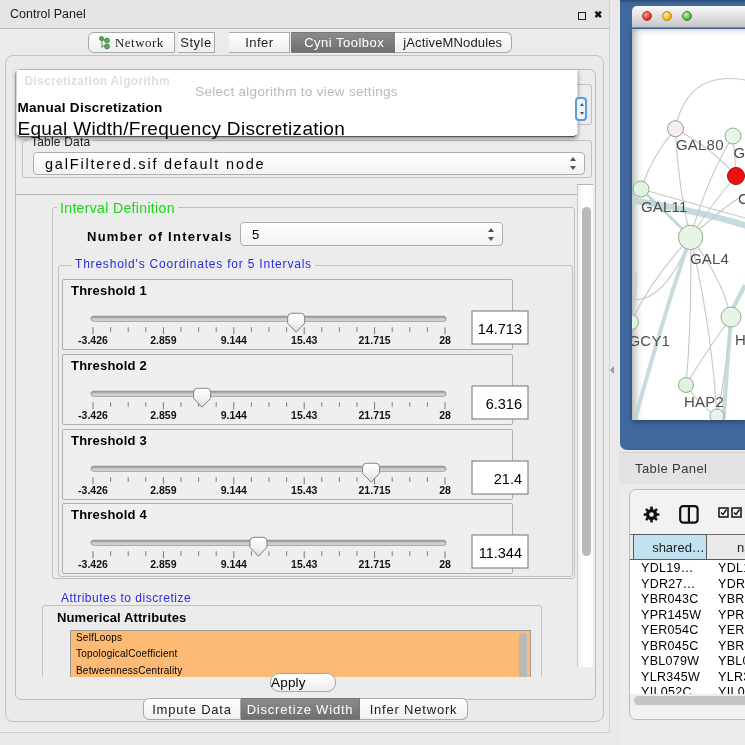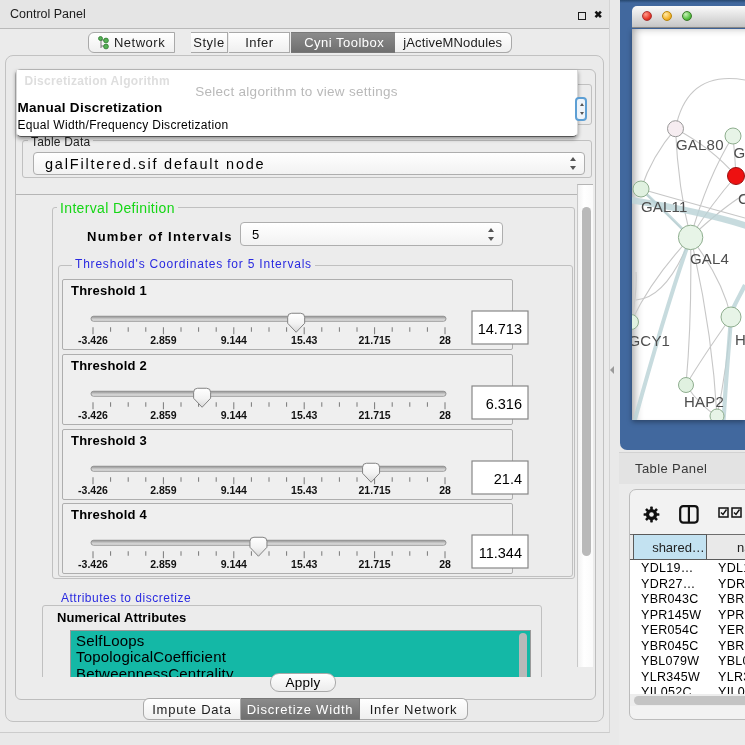--- a/index.html
+++ b/index.html
@@ -12,21 +12,21 @@
 #cptitle { position:absolute; left:0; top:0; width:100%; height:29px; background:#e5e5e5;
   border-bottom:1px solid #b9b9b9; }
 #cptitle .t { position:absolute; left:10px; top:7px; font-size:12.5px; color:#1c1c1c; letter-spacing:0px; }
 #floatic { position:absolute; left:578px; top:12px; width:7.5px; height:7.5px; border:1.4px solid #1a1a1a; }
 #closeic { position:absolute; left:594px; top:9px; font-size:10px; font-weight:bold; color:#111; }
 
 
 .tab { position:absolute; top:32px; height:21px; background:linear-gradient(#ffffff,#efefef);
   border:1px solid #a9a9a9; border-left:none; font-size:13px; color:#1c1c1c; text-align:center;
   line-height:20px; letter-spacing:0.5px; }
-.tab.first { border-left:1px solid #a9a9a9; border-radius:6px 0 0 6px; }
+.tab.first { border-left:1px solid #a9a9a9; border-radius:6px 0 0 6px;font-family:Liberation Serif, serif; }
 .tab.last { border-radius:0 6px 6px 0; }
 .tab.sel { background:linear-gradient(#8b8b8b,#6f6f6f); color:#fff; border-color:#787878; }
 
 #outerpane { position:absolute; left:5px; top:55px; width:599px; height:667px;
   border:1px solid #c2c2c2; border-radius:8px; background:#eaeaea; }
 #innerpane { position:absolute; left:15px; top:69px; width:581px; height:631px;
   border:1px solid #bdbdbd; border-radius:6px; background:#ececec; }
 
 .group { position:absolute; border:1px solid #c0c0c0; border-radius:3px; }
 .gtitle { position:absolute; font-size:12px; background:#ececec; padding:0 3px; white-space:nowrap; }
@@ -44,28 +44,28 @@
   border-top:1px solid #b5b5b5; background:#ececec; }
 #vscroll { position:absolute; left:577px; top:184px; width:16px; height:483px;
   background:linear-gradient(to right,#f2f2f2,#ffffff 40%,#fafafa); border-left:1px solid #c8c8c8;
   border-top:1px solid #b5b5b5; }
 #vthumb { position:absolute; left:3.5px; top:22px; width:9px; height:349px; background:#b9b9b9; border-radius:5px; }
 
 .tbox { position:absolute; left:46px; width:451px; height:71px; background:#efefef;
   border:1px solid #aeaeae; border-radius:2px;text-align:center; }
 
 
-#attrlist { position:absolute; left:54px; top:435px; width:461px; height:60px; background:#14b8a6;
-  border:1px solid #9a9a9a; font-size:15px; color:#000; }
+#attrlist { position:absolute; left:54px; top:435px; width:461px; height:60px; background:#fdba74;
+  border:1px solid #9a9a9a; font-size:10px; color:#000; }
 .li { position:absolute; left:5px; white-space:nowrap; letter-spacing:0.2px; }
 #lthumb { position:absolute; right:3px; top:2px; width:8px; height:70px; background:#b9b9b9; border-radius:4px; }
 
 #applybtn { position:absolute; left:270px; top:673px; width:66px; height:19px;
   background:linear-gradient(#ffffff,#ececec); border:1px solid #a9a9a9; border-radius:9px;
-  font-size:13.5px; color:#000; text-align:center; line-height:17px; letter-spacing:0.2px; }
+  font-size:13.5px; color:#000; text-align:left; line-height:17px; letter-spacing:0.2px; }
 
 .btab { position:absolute; top:698px; height:22px; background:linear-gradient(#ffffff,#efefef);
   border:1px solid #a9a9a9; border-left:none; font-size:13px; color:#1c1c1c; text-align:center;
   line-height:21px; letter-spacing:0.8px; }
 .btab.first { border-left:1px solid #a9a9a9; border-radius:6px 0 0 6px; }
 .btab.last { border-radius:0 6px 6px 0; }
 .btab.sel { background:linear-gradient(#8b8b8b,#6f6f6f); color:#fff; border-color:#787878; }
 
 
 #netwin { position:absolute; left:620px; top:0; width:125px; height:450px; background:#41689e;
@@ -102,41 +102,41 @@
 #splitmark { position:absolute; left:610px; top:366px; width:0; height:0;
   border-top:4px solid transparent; border-bottom:4px solid transparent; border-right:4px solid #9a9a9a; }
 
 
 #popup { position:absolute; left:15.5px; top:70px; width:562px; height:67px; background:#fff;
   border-radius:0 0 5px 5px; box-shadow:0 2px 4px rgba(0,0,0,0.4); border-bottom:1px solid #555;
   border-left:1px solid #d8d8d8; border-right:1px solid #d8d8d8; }
 #popup .ghost { position:absolute; left:8px; top:4px; font-size:12px; font-weight:bold; color:#dedede; letter-spacing:0.3px; }
 #popup .r1 { position:absolute; left:0; top:14px; width:100%; text-align:center; font-size:13.5px; color:#b9b9b9; letter-spacing:0.3px; }
 #popup .r2 { position:absolute; left:1px; top:30px; font-size:13.5px; font-weight:bold; color:#000; letter-spacing:0.3px; }
-#popup .r3 { position:absolute; left:1px; top:47.5px; font-size:12px; color:#000; letter-spacing:0.3px; }
+#popup .r3 { position:absolute; left:1px; top:47.5px; font-size:19px; color:#000; letter-spacing:0.3px; }
 #comboend { position:absolute; left:575px; top:97px; width:12px; height:24px; background:#eef4fa;
   border:2px solid #5d9fd4; border-radius:4px; }
 </style></head>
 <body>
 
 <div id="cpwin">
   <div id="cptitle">
       <span class="t">Control Panel</span>
     <span id="floatic"></span>
       <span id="closeic">✖</span>
   </div>
 
   <div class="tab first" style="left:87.5px;width:87px;">
     <svg width="13" height="14" viewBox="0 0 13 14" style="vertical-align:-3px">
       <path d="M4 2 V12 M4 4 H8 M4 10 H8" stroke="#777" stroke-width="1" fill="none"></path>
       <circle cx="3.5" cy="2.5" r="2" fill="#55b055" stroke="#2f7a2f" stroke-width="0.8"></circle>
       <circle cx="9" cy="4.5" r="2.4" fill="#55b055" stroke="#2f7a2f" stroke-width="0.8"></circle>
       <circle cx="9" cy="10.5" r="2.4" fill="#55b055" stroke="#2f7a2f" stroke-width="0.8"></circle>
     </svg> Network</div>
-  <div class="tab" style="left:191px;width:37px;">Style</div>
+  <div class="tab" style="left:178px;width:37px;">Style</div>
   <div class="tab" style="left:229.3px;width:61.2px;">Infer</div>
   <div class="tab sel" style="left:290.5px;width:108.5px;">Cyni Toolbox</div>
   <div class="tab last" style="left:395px;width:116.5px;letter-spacing:0.15px;">jActiveMNodules</div>
 
   <div id="outerpane"></div>
   <div id="innerpane"></div>
 
   <div class="group" style="left:22px;top:84px;width:570px;height:41px;"></div>
 
   <div class="group" style="left:22px;top:140px;width:570px;height:38px;"></div>

